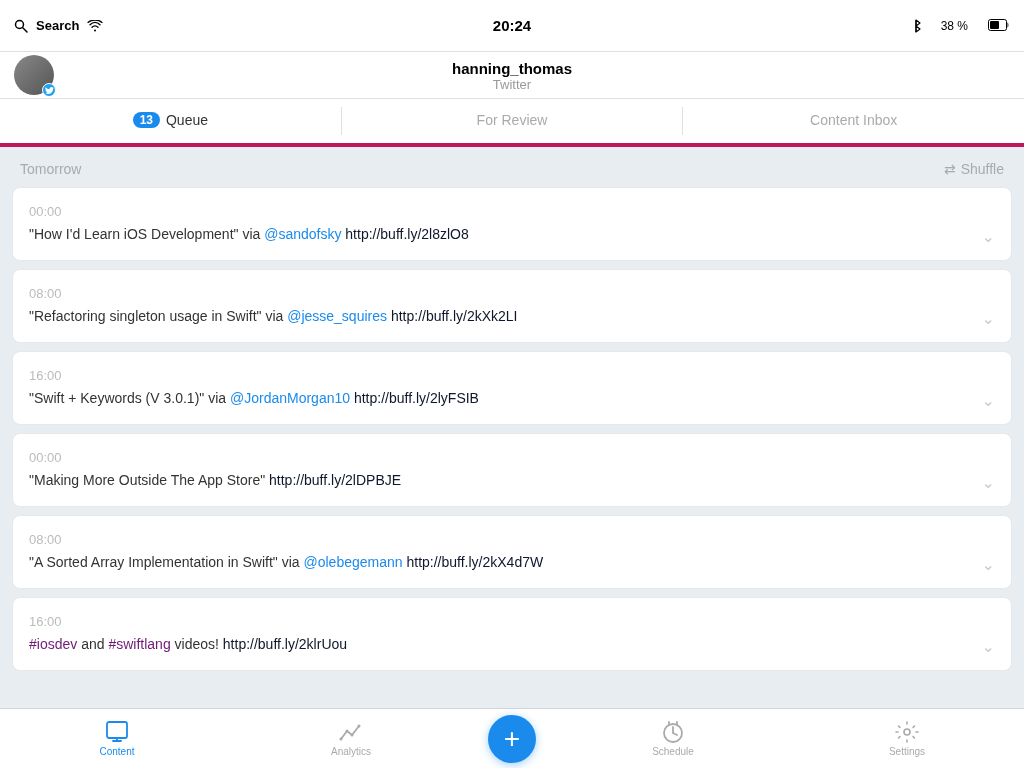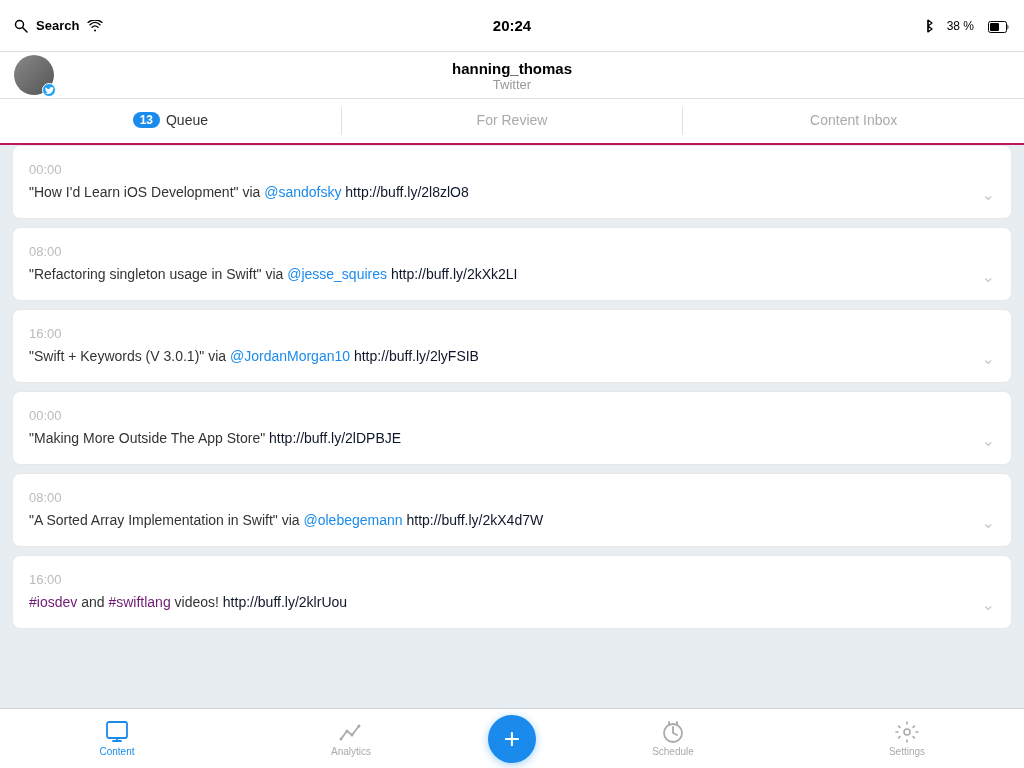--- a/index.html
+++ b/index.html
@@ -34,22 +34,22 @@
     .status-center {
       font-size: 15px;
       font-weight: 600;
       color: #000;
       position: absolute;
       left: 50%;
       transform: translateX(-50%);
     }
     .status-right {
       display: flex;
-      align-items: flex-end;
-      gap: 14px;
+      align-items: flex-start;
+      gap: 20px;
       font-size: 12px;
       color: #000;
     }
 
     
     .profile-header {
       background: #fff;
       display: flex;
       align-items: center;
       justify-content: center;
@@ -98,21 +98,21 @@
     }
     .profile-platform {
       font-size: 13px;
       color: #999;
     }
 
     
     .tab-bar {
       background: #fff;
       display: flex;
-      border-bottom: 2px solid #be185d;
+      border-bottom: 4px solid #be185d;
     }
     .tab {
       flex: 1;
       display: flex;
       align-items: center;
       justify-content: center;
       height: 44px;
       font-size: 14px;
       color: #aaa;
       border-bottom: 2px solid transparent;
@@ -331,20 +331,27 @@
     <span>For Review</span>
   </div>
   <div class="tab-divider"></div>
   <div class="tab">
     <span>Content Inbox</span>
   </div>
 </div>
 
 <div class="main-content">
 
+  <div class="section-header">
+    <span class="section-title">Tomorrow</span>
+    <div class="shuffle-btn">
+      <span class="shuffle-icon">⇄</span>
+      <span>Shuffle</span>
+    </div>
+  </div>
 
   <div class="post-card">
     <div class="post-time">00:00</div>
     <div class="post-content-row">
       <div class="post-text">
         "How I'd Learn iOS Development" via <span class="mention">@sandofsky</span> <span class="link">http://buff.ly/2l8zlO8</span>
       </div>
       <div class="chevron-btn">⌄</div>
     </div>
   </div>

